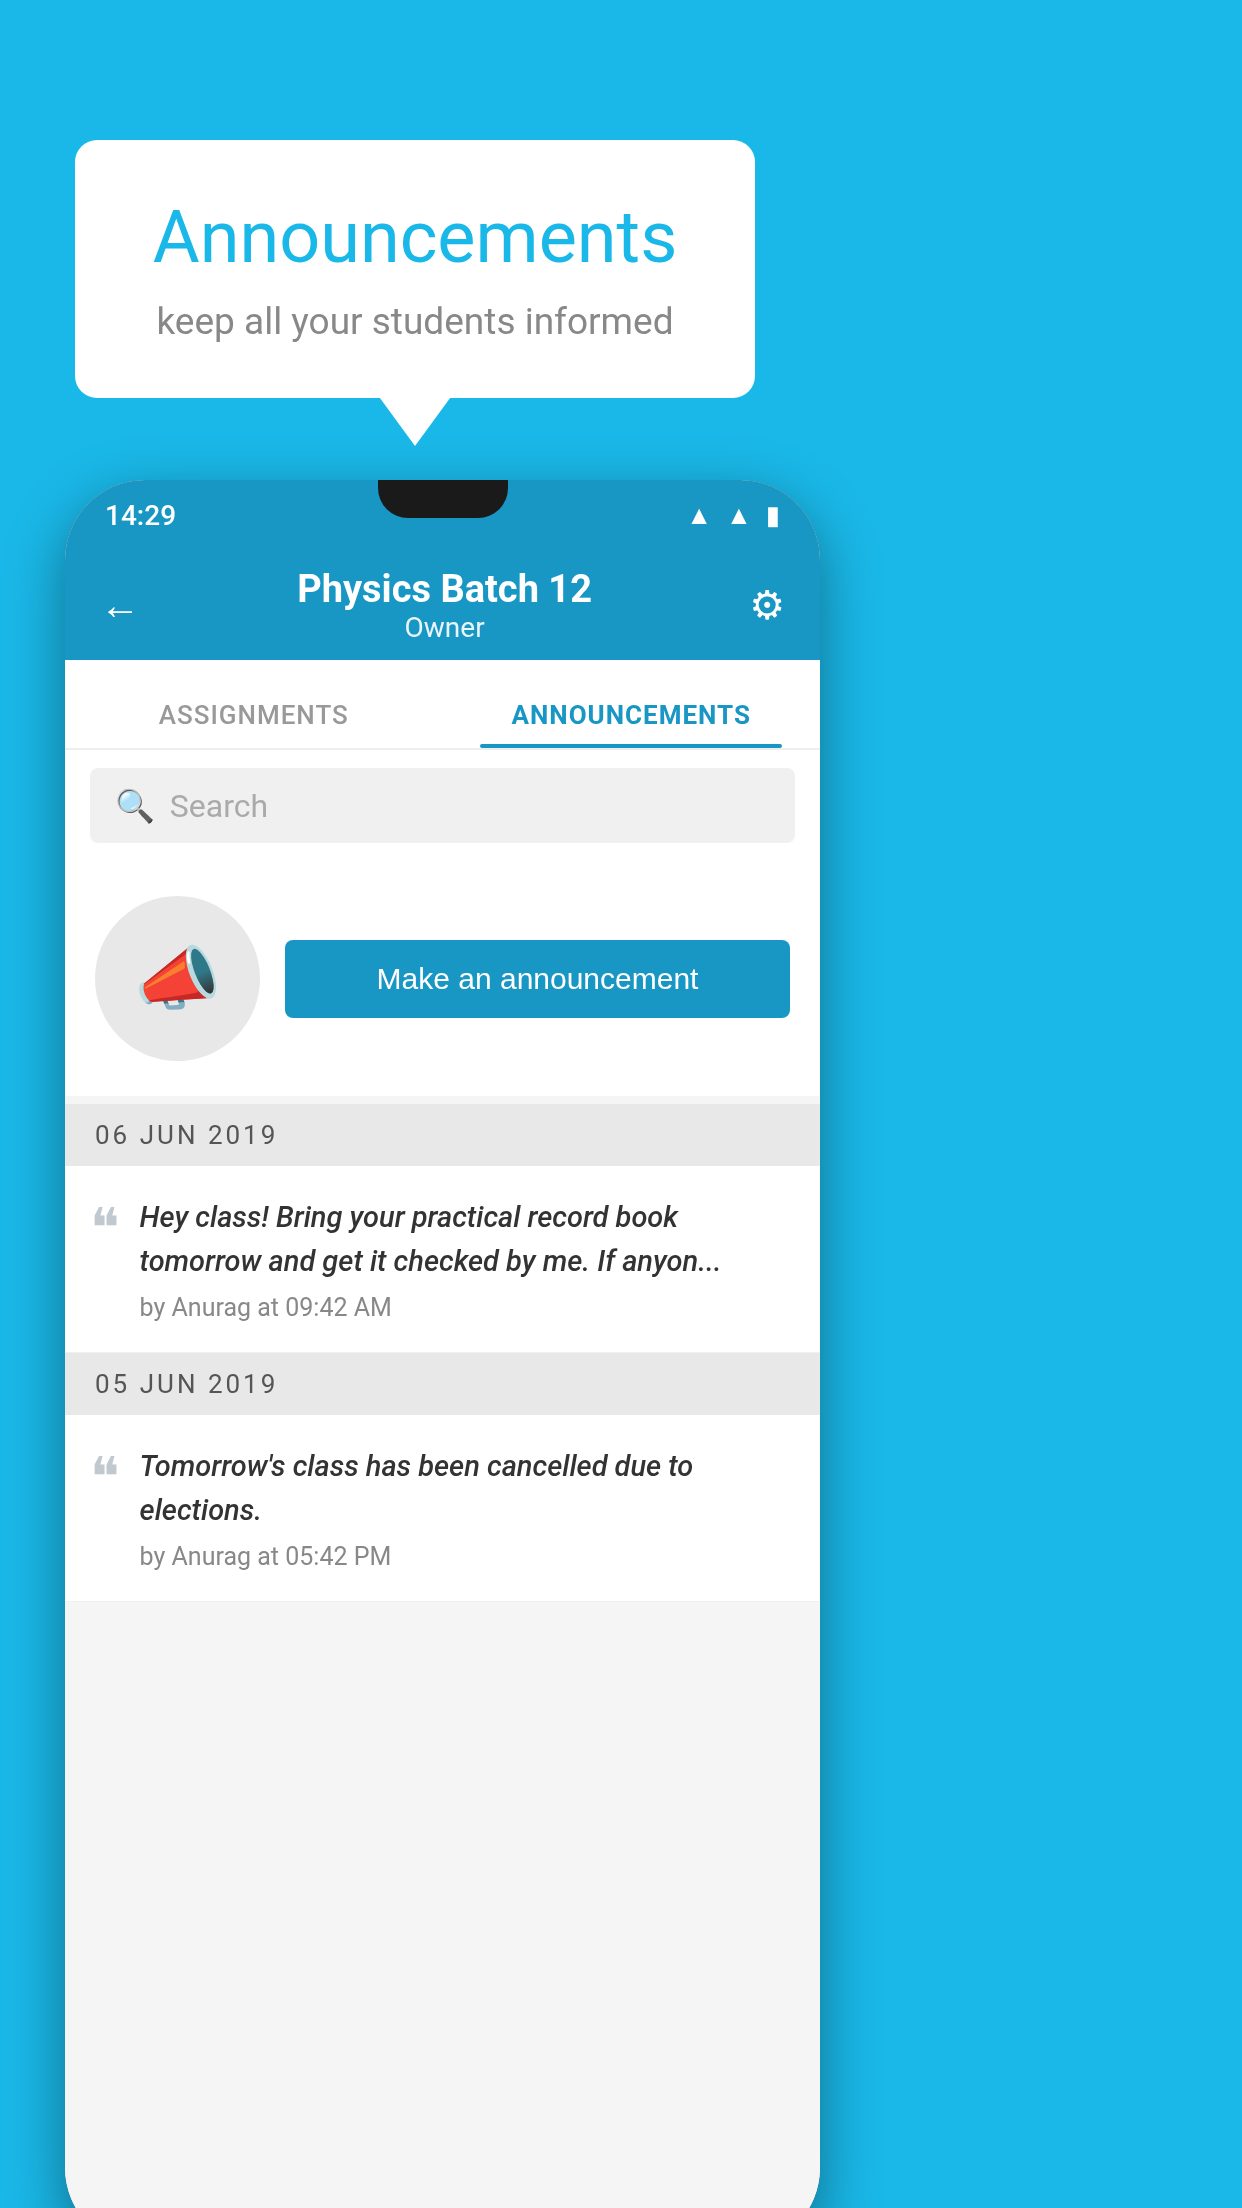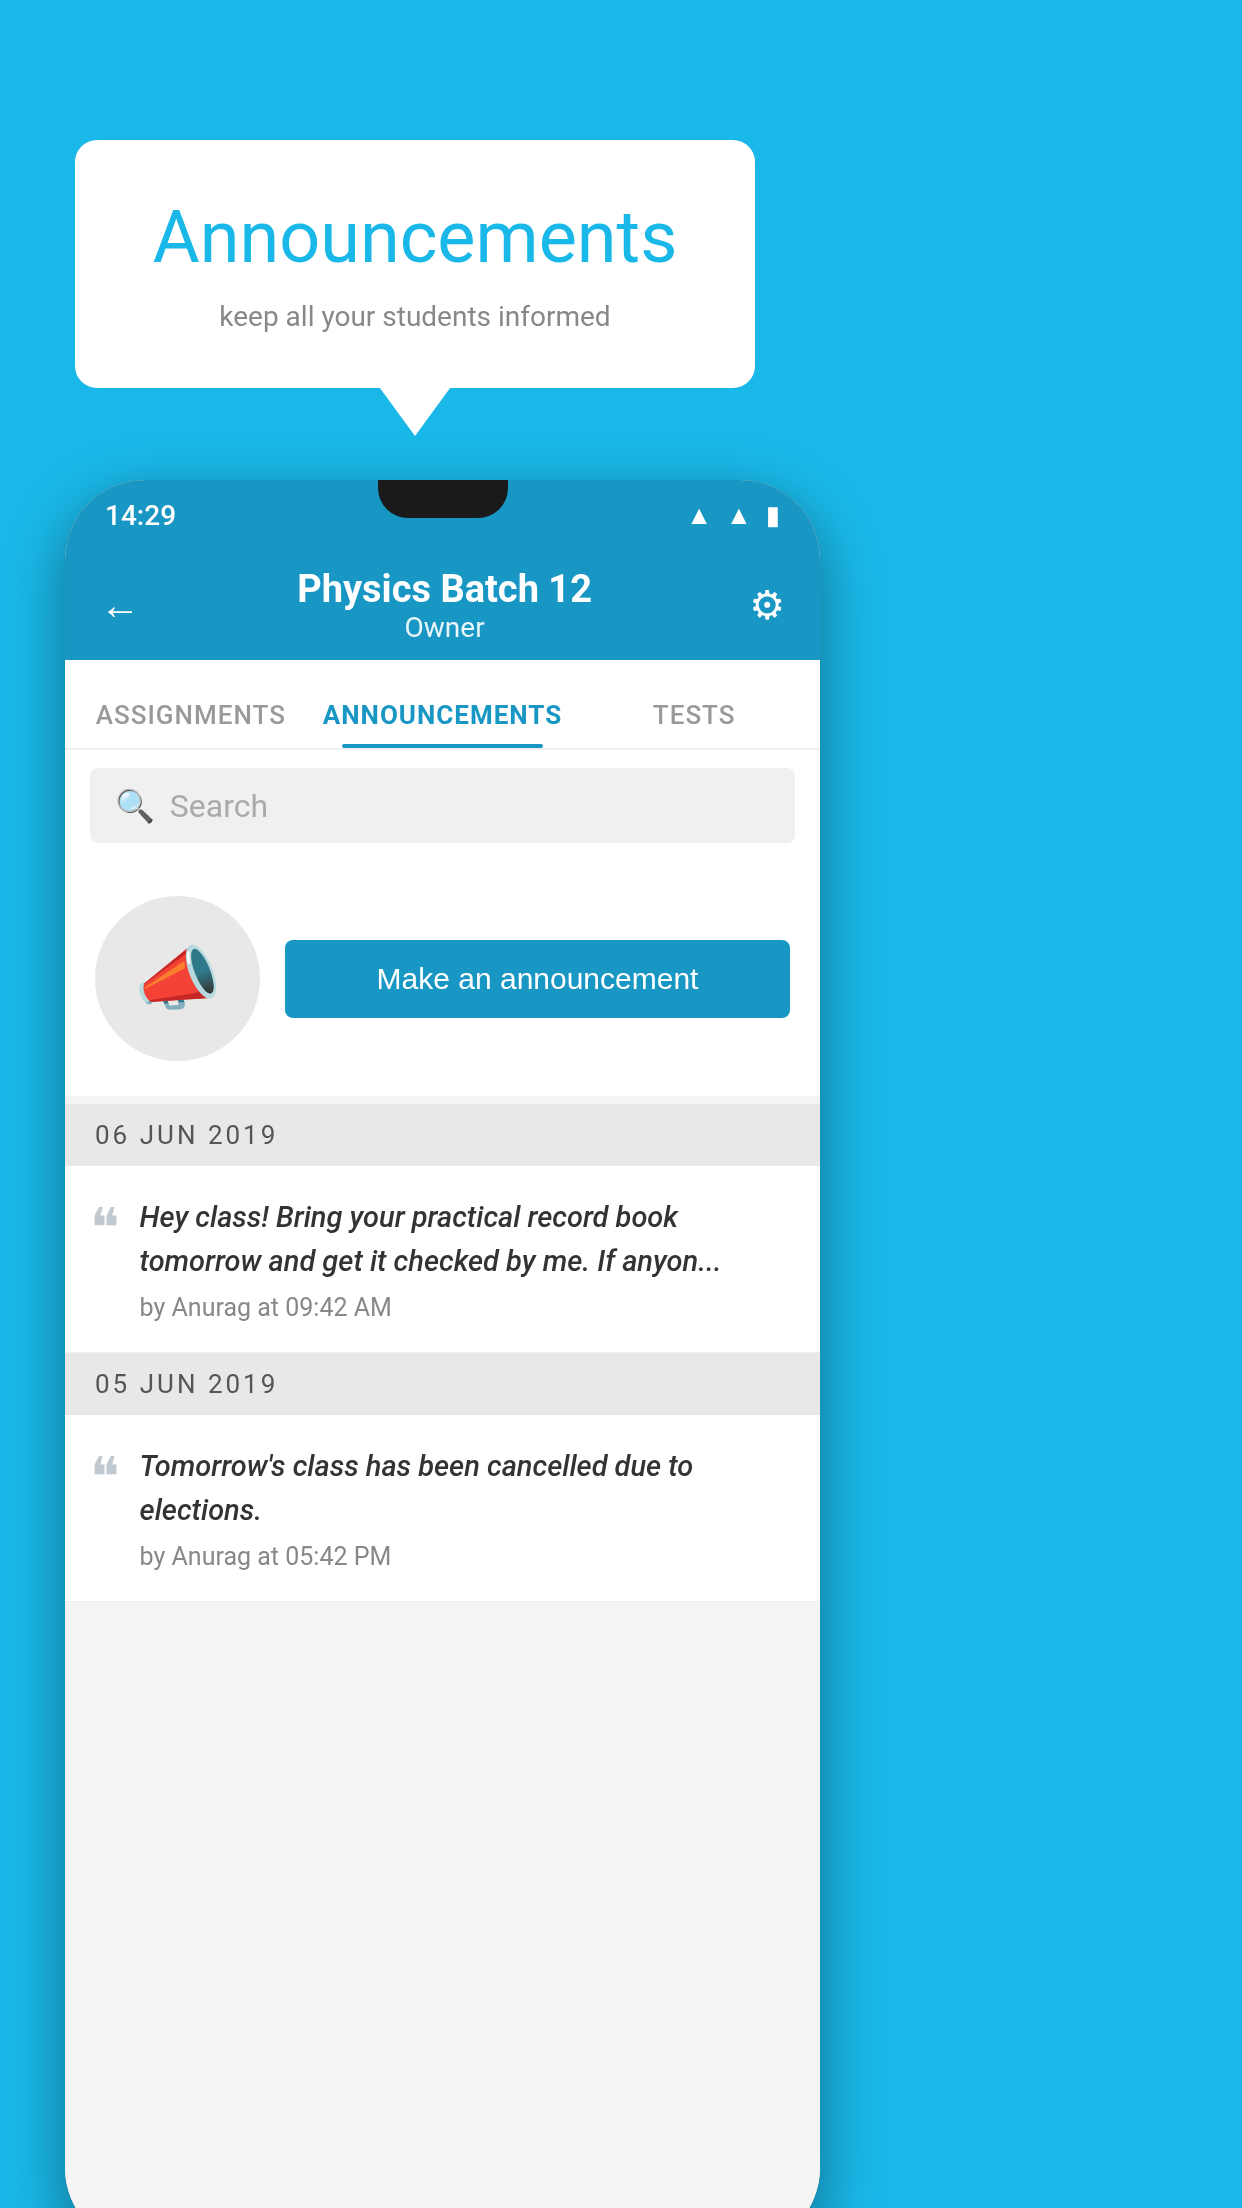--- a/index.html
+++ b/index.html
@@ -43,21 +43,21 @@
     }
 
     .speech-bubble-title {
       font-size: 72px;
       color: #1ab8e8;
       font-weight: 400;
       margin-bottom: 20px;
     }
 
     .speech-bubble-subtitle {
-      font-size: 28px;
+      font-size: 37px;
       color: #888;
       font-weight: 400;
     }
 
     
     .phone-frame {
       position: absolute;
       top: 480px;
       left: 65px;
       width: 755px;
@@ -354,23 +354,20 @@
       <span class="gear-icon">⚙</span>
     </div>
 
     <div class="tabs-bar">
       <div class="tab">
         <span>ASSIGNMENTS</span>
       </div>
       <div class="tab active">
         <span>ANNOUNCEMENTS</span>
       </div>
-      <div class="tab">
-        <span>TESTS</span>
-      </div>
     </div>
 
     <div class="phone-content">
 
       <div class="search-bar-container">
         <div class="search-bar">
           <span class="search-icon-el">🔍</span>
           <span class="search-placeholder">Search</span>
         </div>
       </div>

